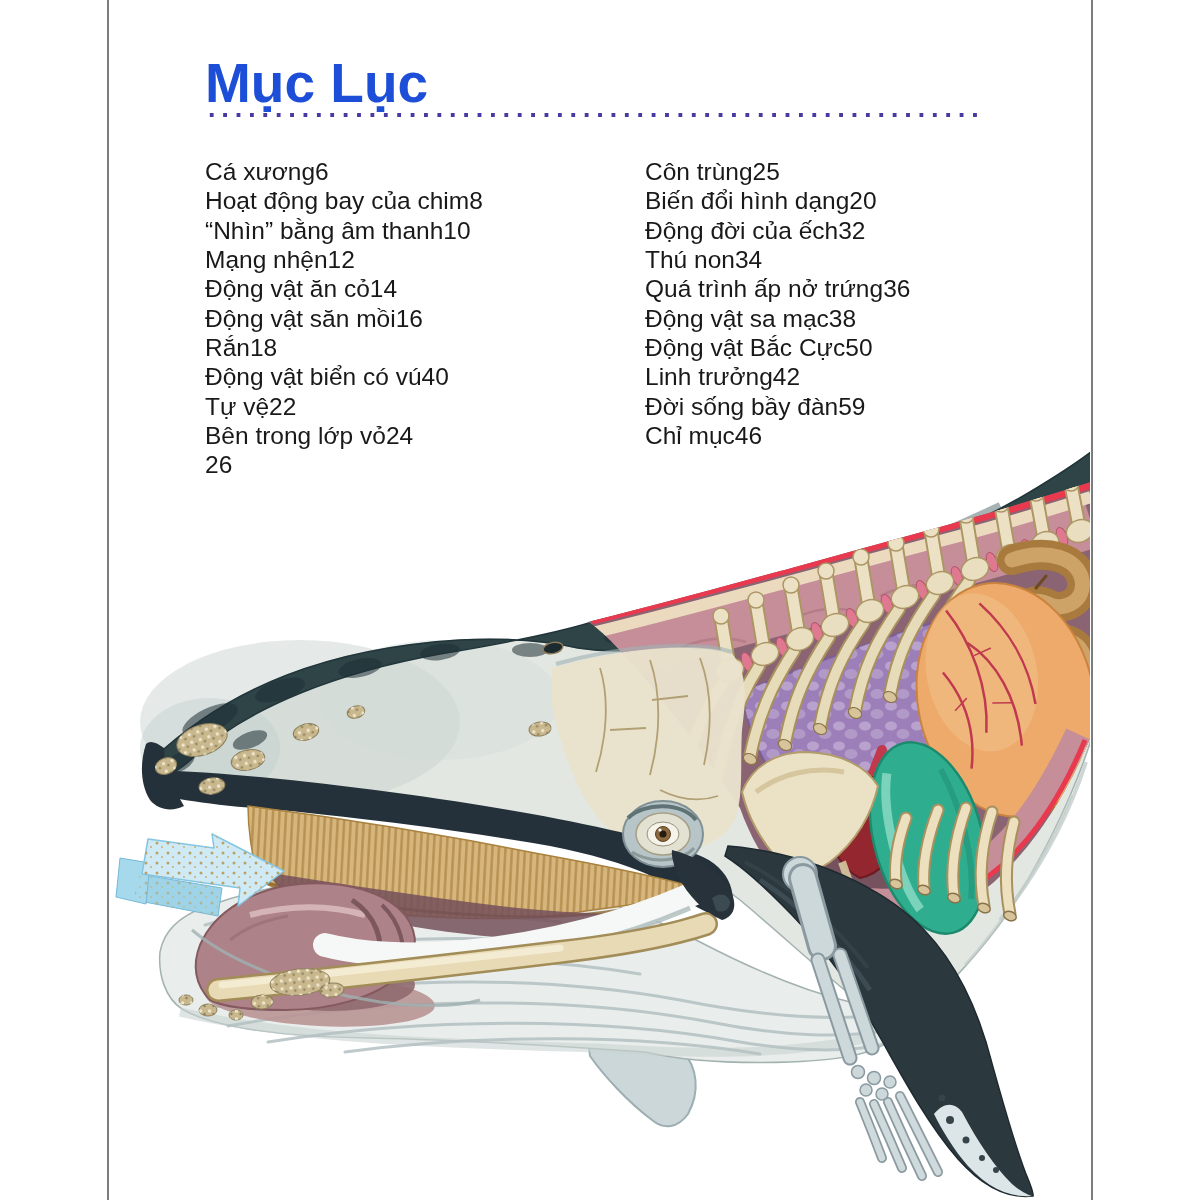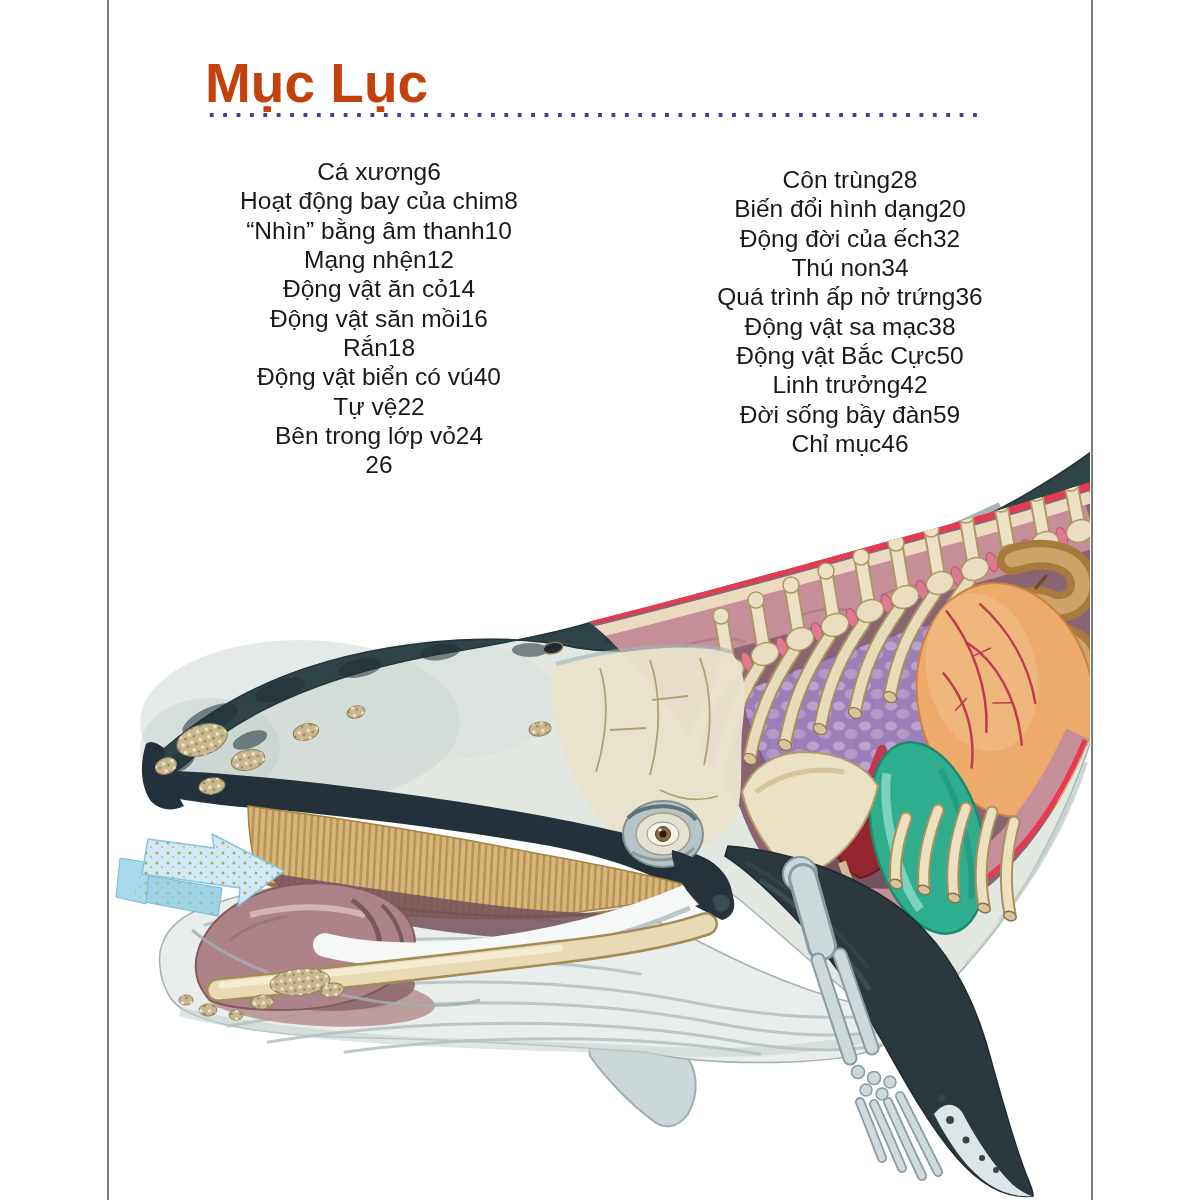--- a/index.html
+++ b/index.html
@@ -5,31 +5,31 @@
   html,body{margin:0;padding:0;}
   body{
     width:1200px;height:1200px;position:relative;background:#ffffff;
     font-family:"Liberation Sans","DejaVu Sans",sans-serif;overflow:hidden;
   }
   .edge-line{position:absolute;top:0;bottom:0;width:2px;background:#7c7c7c;}
   .edge-left{left:107px;}
   .edge-right{left:1091px;}
   .page-title{
     position:absolute;left:205px;top:56px;margin:0;
-    font-size:55px;font-weight:700;letter-spacing:0px;color:#c2410c;line-height:1;
+    font-size:55px;font-weight:700;letter-spacing:0px;color:#1d4ed8;line-height:1;
   }
   .dotted-divider{
     position:absolute;left:205px;top:111px;width:774px;height:8px;
     background-image:radial-gradient(circle,#473aa1 0 2.1px,rgba(0,0,0,0) 2.3px);
     background-size:13.4px 8px;background-repeat:repeat-x;background-position:0 50%;
   }
   .toc-col{position:absolute;top:157px;font-size:24.5px;line-height:29.35px;color:#191919;}
   .toc-col-left{left:205px;width:348px;}
-  .toc-col-right{left:677px;width:346px;margin-top:8px;}
-  .toc-row{display:flex;justify-content:center;white-space:nowrap;}
+  .toc-col-right{left:645px;width:346px;}
+  .toc-row{display:flex;justify-content:flex-start;white-space:nowrap;}
   .toc-page{text-align:right;}
   .illustration{position:absolute;left:0;top:0;width:1200px;height:1200px;}
 </style>
 </head>
 <body>
 
 <svg class="illustration" viewBox="0 0 1200 1200" width="1200" height="1200" aria-hidden="true">
   <defs>
     <clipPath id="pageClip">
         <rect x="109" y="0" width="981" height="1200"></rect>
@@ -531,21 +531,21 @@
       <span class="toc-page">24</span>
     </div>
   <div class="toc-row">
       <span class="toc-page">26</span>
     </div>
 </div>
 
 <div class="toc-col toc-col-right">
   <div class="toc-row">
       <span class="toc-title">Côn trùng</span>
-      <span class="toc-page">28</span>
+      <span class="toc-page">25</span>
     </div>
   <div class="toc-row">
       <span class="toc-title">Biến đổi hình dạng</span>
       <span class="toc-page">20</span>
     </div>
   <div class="toc-row">
       <span class="toc-title">Động đời của ếch</span>
       <span class="toc-page">32</span>
     </div>
   <div class="toc-row">

